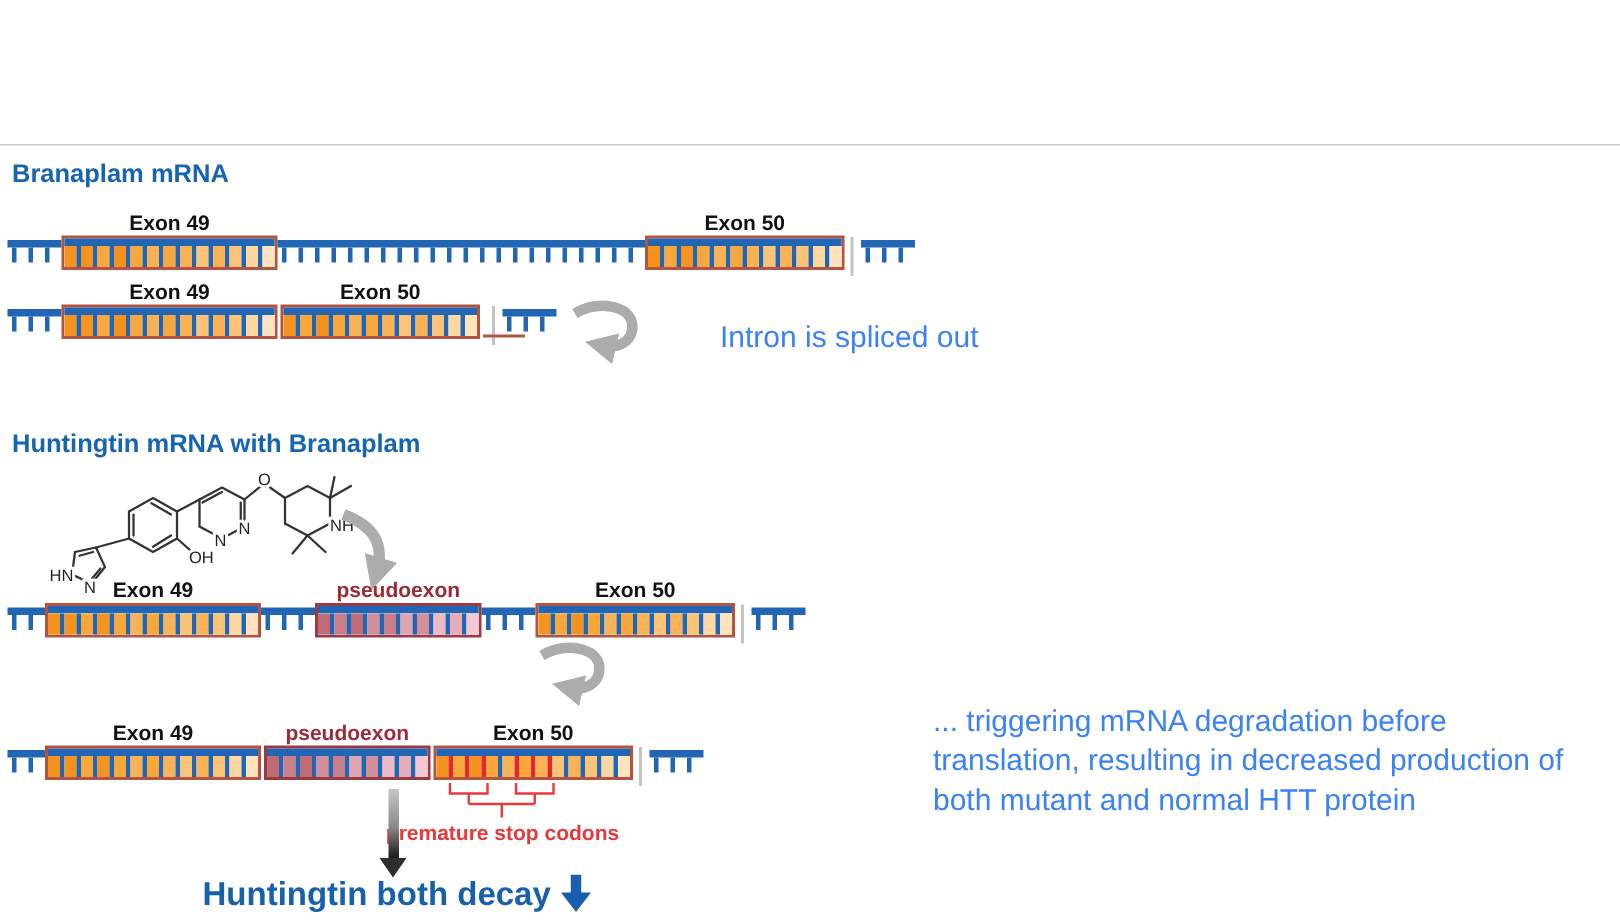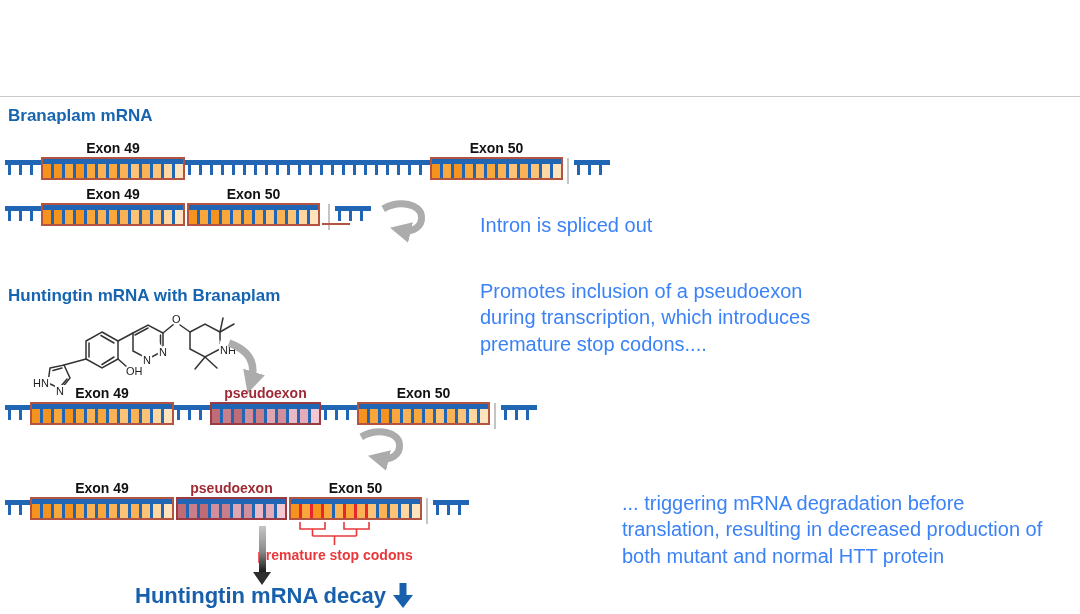--- a/index.html
+++ b/index.html
@@ -280,21 +280,20 @@
         <path d="M0 0 L3 1.5 L0 3 Z" fill="#acacac" stroke="none"></path>
       </marker>
     </defs>
     <path d="M12 11 C30 1 52 6 53 19 C54 30 44 37 31 34" stroke="#acacac" stroke-width="7.5" fill="none" marker-end="url(#gh1)"></path>
   </svg>
 
   <div class="body-text" style="left:480px;top:212px;">Intron is spliced out</div>
 
   <h2 class="blue-heading" style="left:8px;top:274px;margin-top:12px;">Huntingtin mRNA with Branaplam</h2>
 
-  <div class="body-text" style="left:480px;top:278px;width:370px;">Promotes inclusion of a pseudoexon during transcription, which introduces premature stop codons....</div>
 
   <svg class="molecule" width="250" height="102" viewBox="0 0 250 102">
 
     <path d="M30 74 L44 71 L50 84 L41 95 L28 89 Z"></path>
     <path d="M33 76.5 L42 74"></path>
     <path d="M47 85 L41.5 91.5"></path>
 
     <path d="M44 71 L66 65"></path>
 
     <path d="M82 38 L98 47 L98 65 L82 74 L66 65 L66 47 Z"></path>
@@ -612,28 +611,28 @@
       <path d="M4 1 L4 8 L29 8 L29 1"></path>
       <path d="M48 1 L48 8 L73 8 L73 1"></path>
       <path d="M16.5 8 L16.5 15"></path>
       <path d="M60.5 8 L60.5 15"></path>
       <path d="M16.5 15 L60.5 15"></path>
       <path d="M38.5 15 L38.5 24"></path>
     </g>
   </svg>
   <div class="premature-label">premature stop codons</div>
 
-  <div class="body-text" style="left:622px;top:490px;width:440px;">... triggering mRNA degradation before translation, resulting in decreased production of both mutant and normal HTT protein</div>
+  <div class="body-text" style="left:622px;top:468px;width:440px;">... triggering mRNA degradation before translation, resulting in decreased production of both mutant and normal HTT protein</div>
 
   <div class="grad-arrow">
     <div class="grad-shaft"></div>
     <div class="grad-head"></div>
   </div>
 
   <div class="decay">
-    <span class="decay-text">Huntingtin mRNA decay</span>
+    <span class="decay-text">Huntingtin both decay</span>
     <svg width="20" height="26" viewBox="0 0 20 26">
       <rect x="6.5" y="0" width="7" height="13" fill="#1860ac"></rect>
       <polygon points="0,12 20,12 10,25" fill="#1860ac"></polygon>
     </svg>
   </div>
 
 </div>
 
 </body></html>

